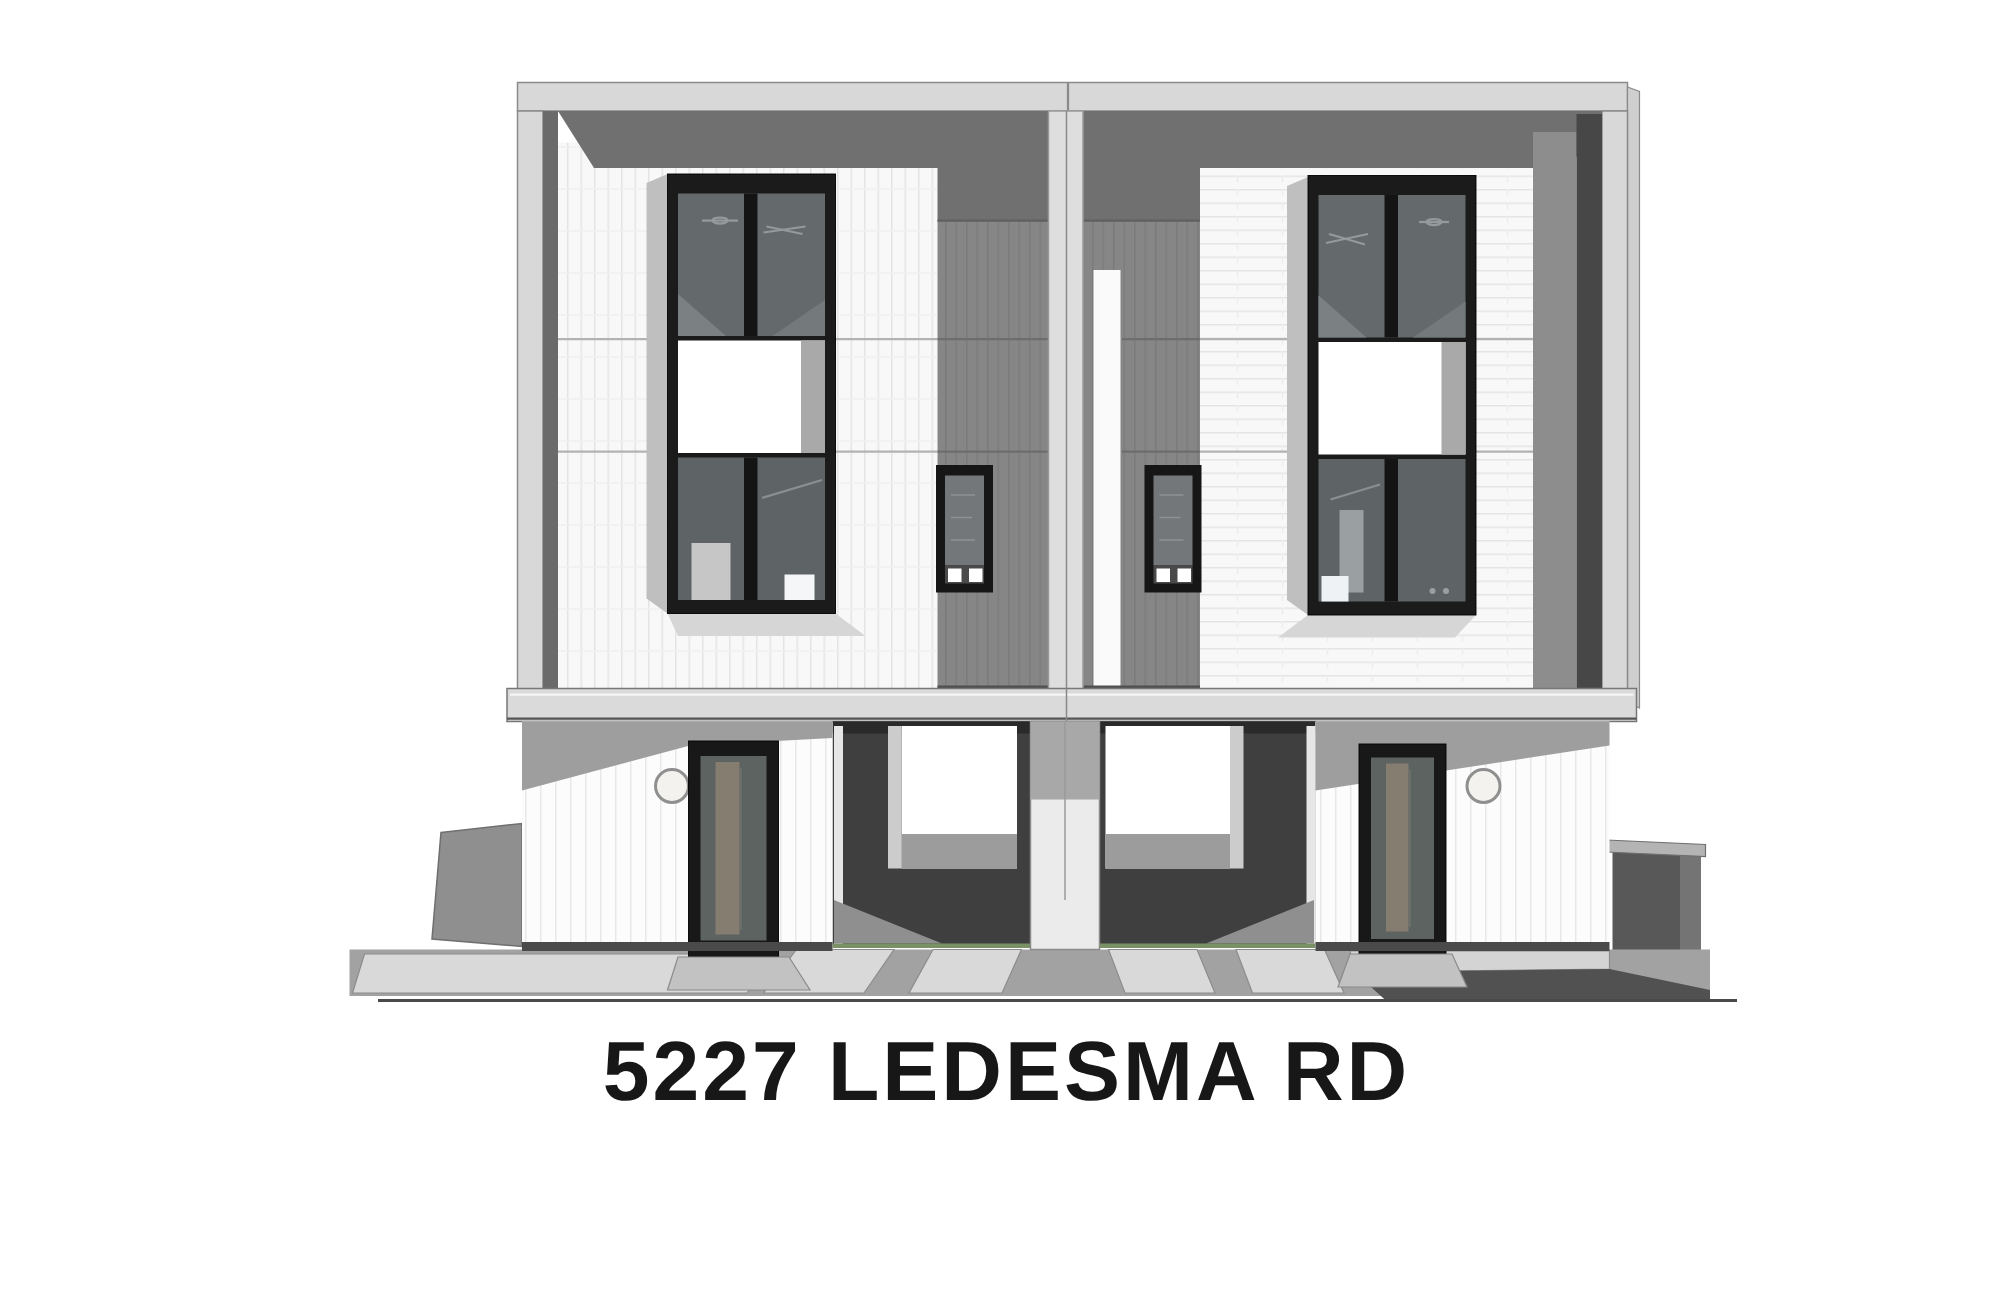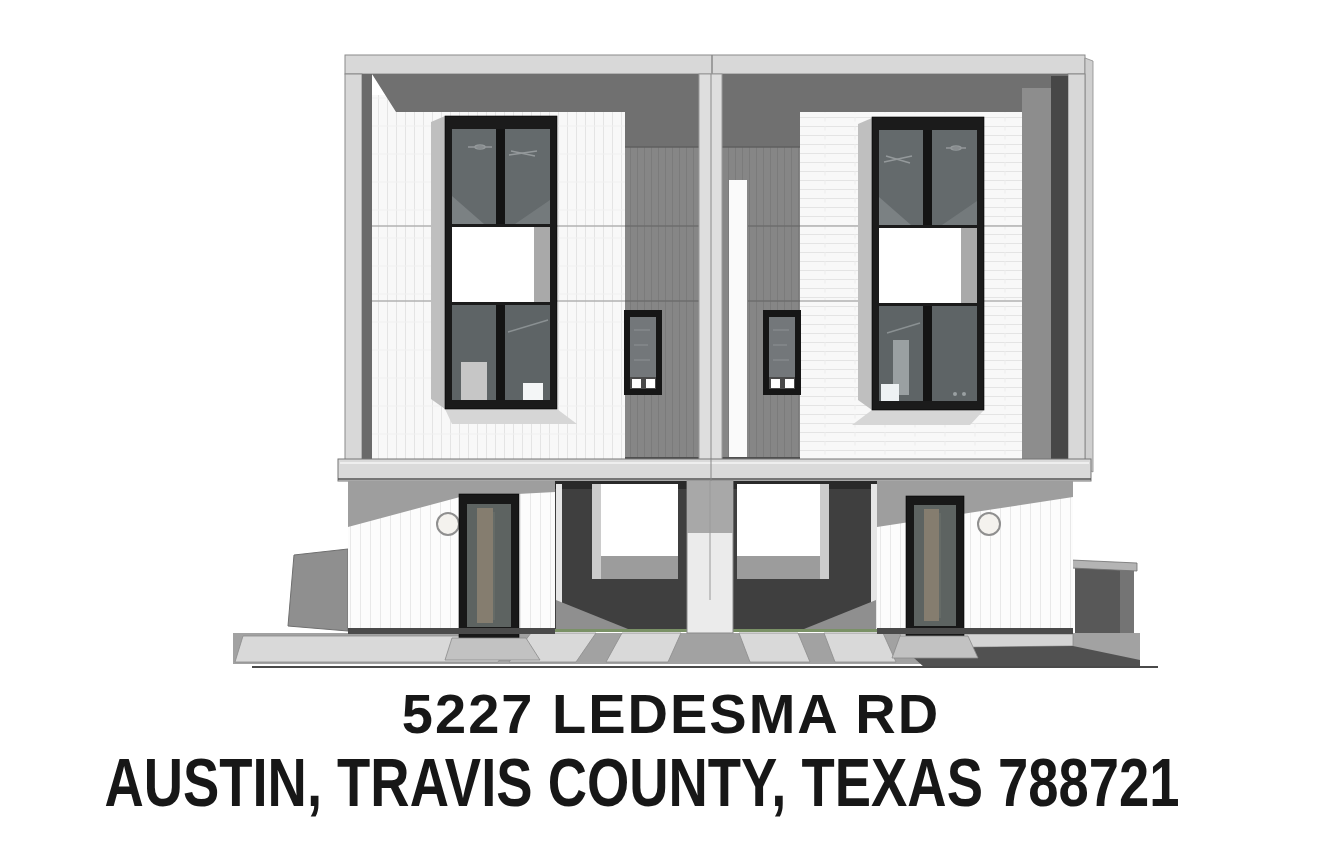--- a/index.html
+++ b/index.html
@@ -245,15 +245,14 @@
       </g>
       <polygon points="900,636 968,636 978,658 892,658" fill="#c2c2c2" stroke="#8a8a8a" stroke-width="0.8"></polygon>
       <rect x="877" y="628" width="196" height="6" fill="#4a4a4a"></rect>
     </g>
   </g>
 
   <line x1="252" y1="667" x2="1158" y2="667" stroke="#4a4a4a" stroke-width="2"></line>
 </svg>
 
 <div class="addr addr1">5227 LEDESMA RD</div>
-<div class="addr addr2"><span class="squeeze">AUSTIN, TRAVIS COUNTY, TEXAS 788721</span></div>
 
 </div>
 
 </body></html>

